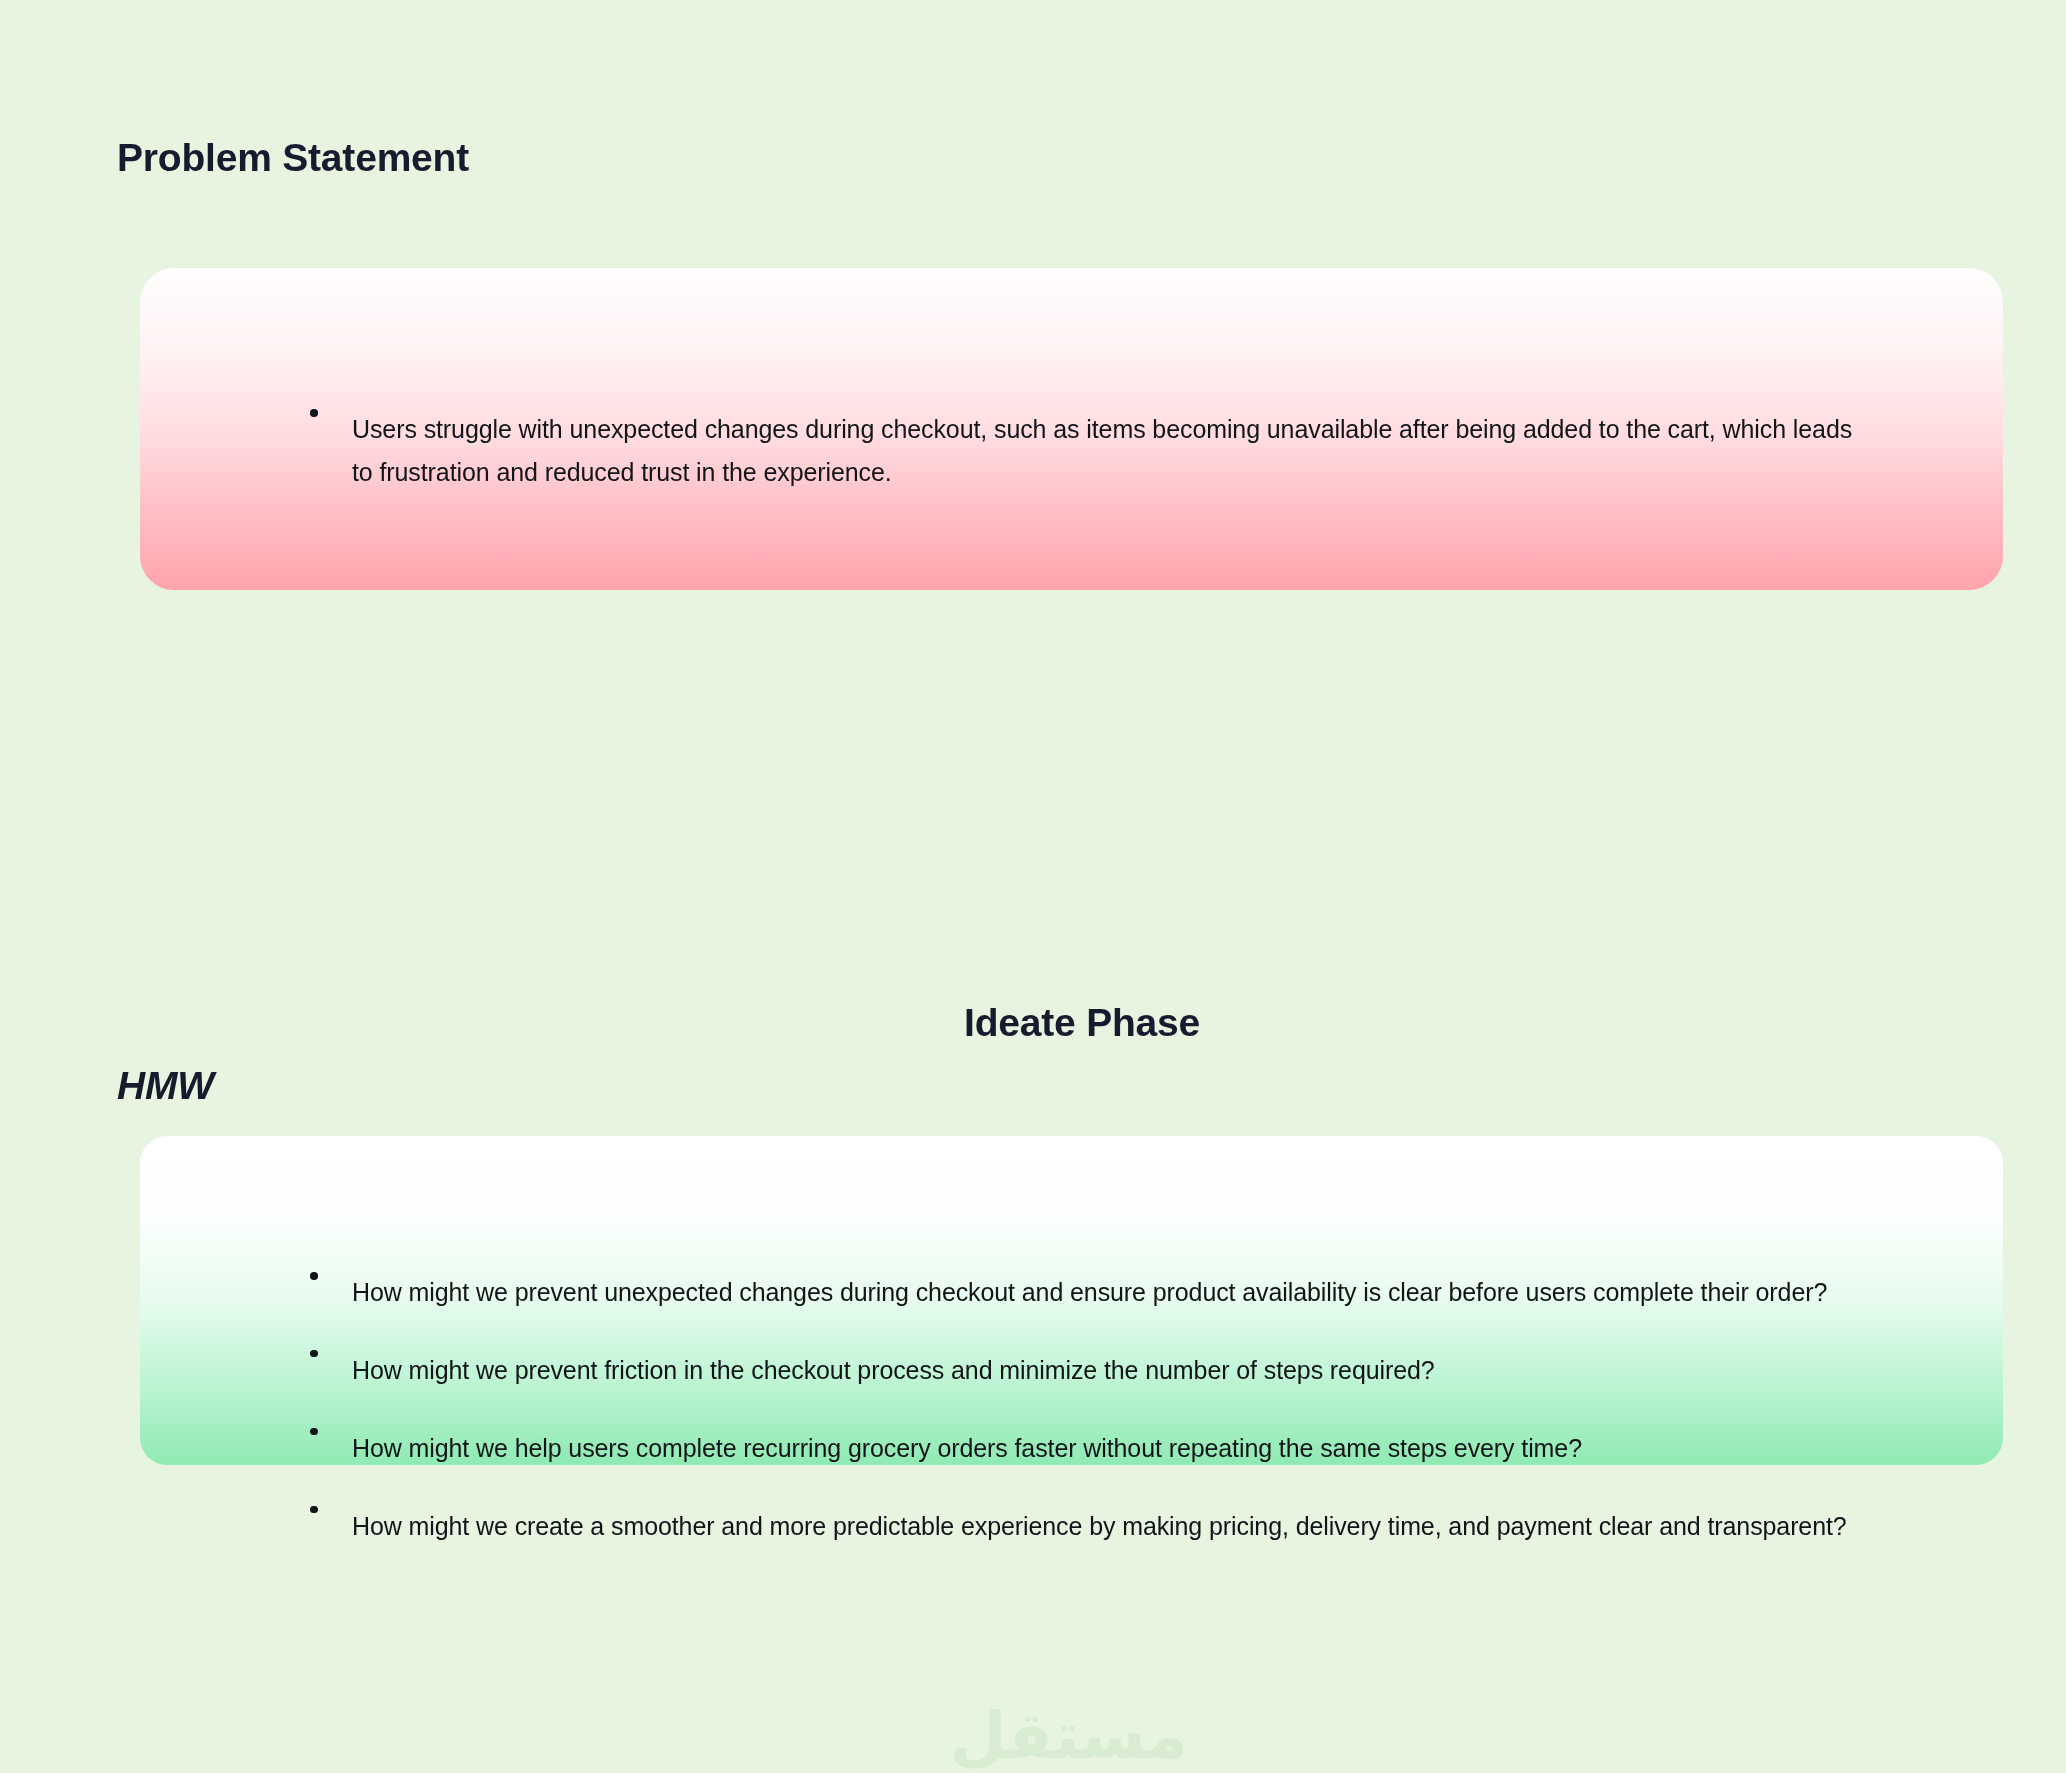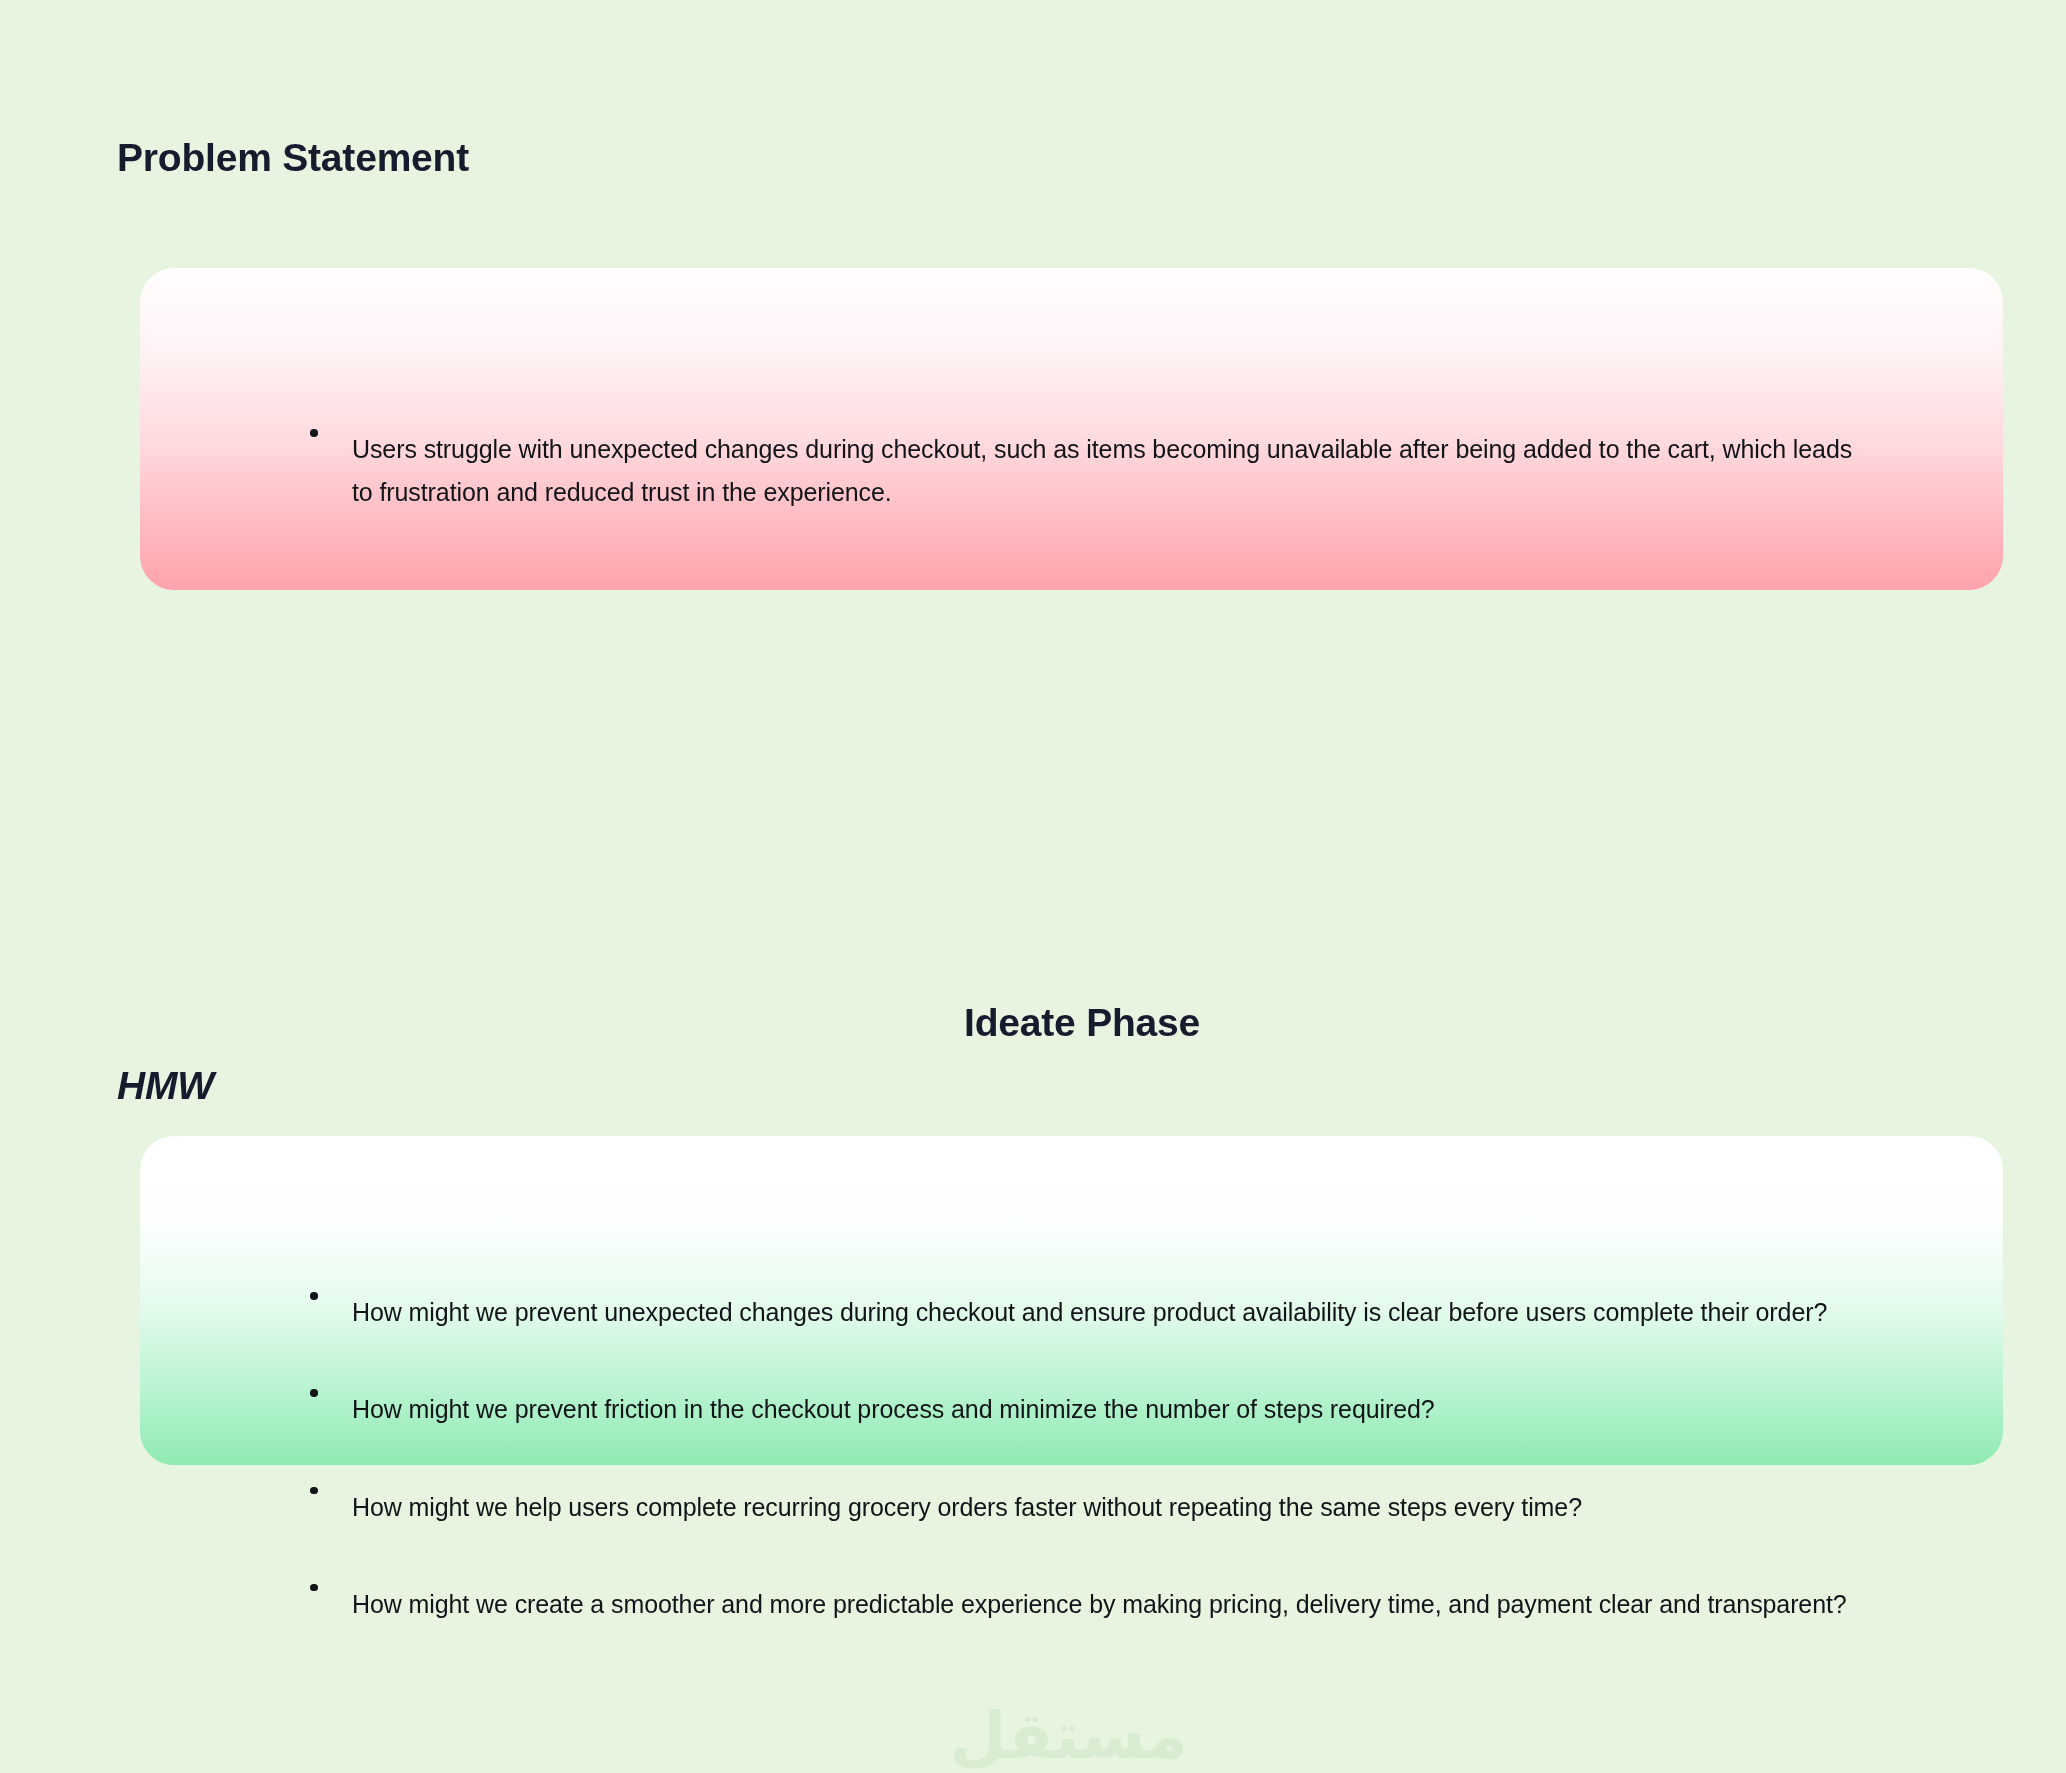--- a/index.html
+++ b/index.html
@@ -64,20 +64,21 @@
     height: 322px;
     background: linear-gradient(to bottom, #fffdfd 0%, #fff3f4 26%, #ffd9dd 55%, #ffb9c0 80%, #ffa3ac 100%);
   }
 
   #hmw-card {
     left: 106px;
     top: 1102px;
     width: 1863px;
     height: 329px;
     background: linear-gradient(to bottom, #ffffff 0%, #fcfffd 25%, #e4fbec 52%, #b7f3cf 78%, #8feab3 100%);
+    border-radius: 27px;
   }
 
   .bullet-list {
     position: absolute;
     left: 0;
     right: 0;
     list-style: none;
   }
 
   #problem-list {
@@ -92,21 +93,20 @@
     padding-right: 82px;
   }
 
   .bullet-item {
     position: relative;
     color: #111418;
     font-size: 25px;
     line-height: 1.72;
     font-weight: 400;
     letter-spacing: -0.1px;
-    margin-top: 20px;
   }
 
   .bullet-item::before {
     content: "";
     position: absolute;
     left: -25px;
     top: 18px;
     width: 7.5px;
     height: 7.5px;
     border-radius: 50%;

